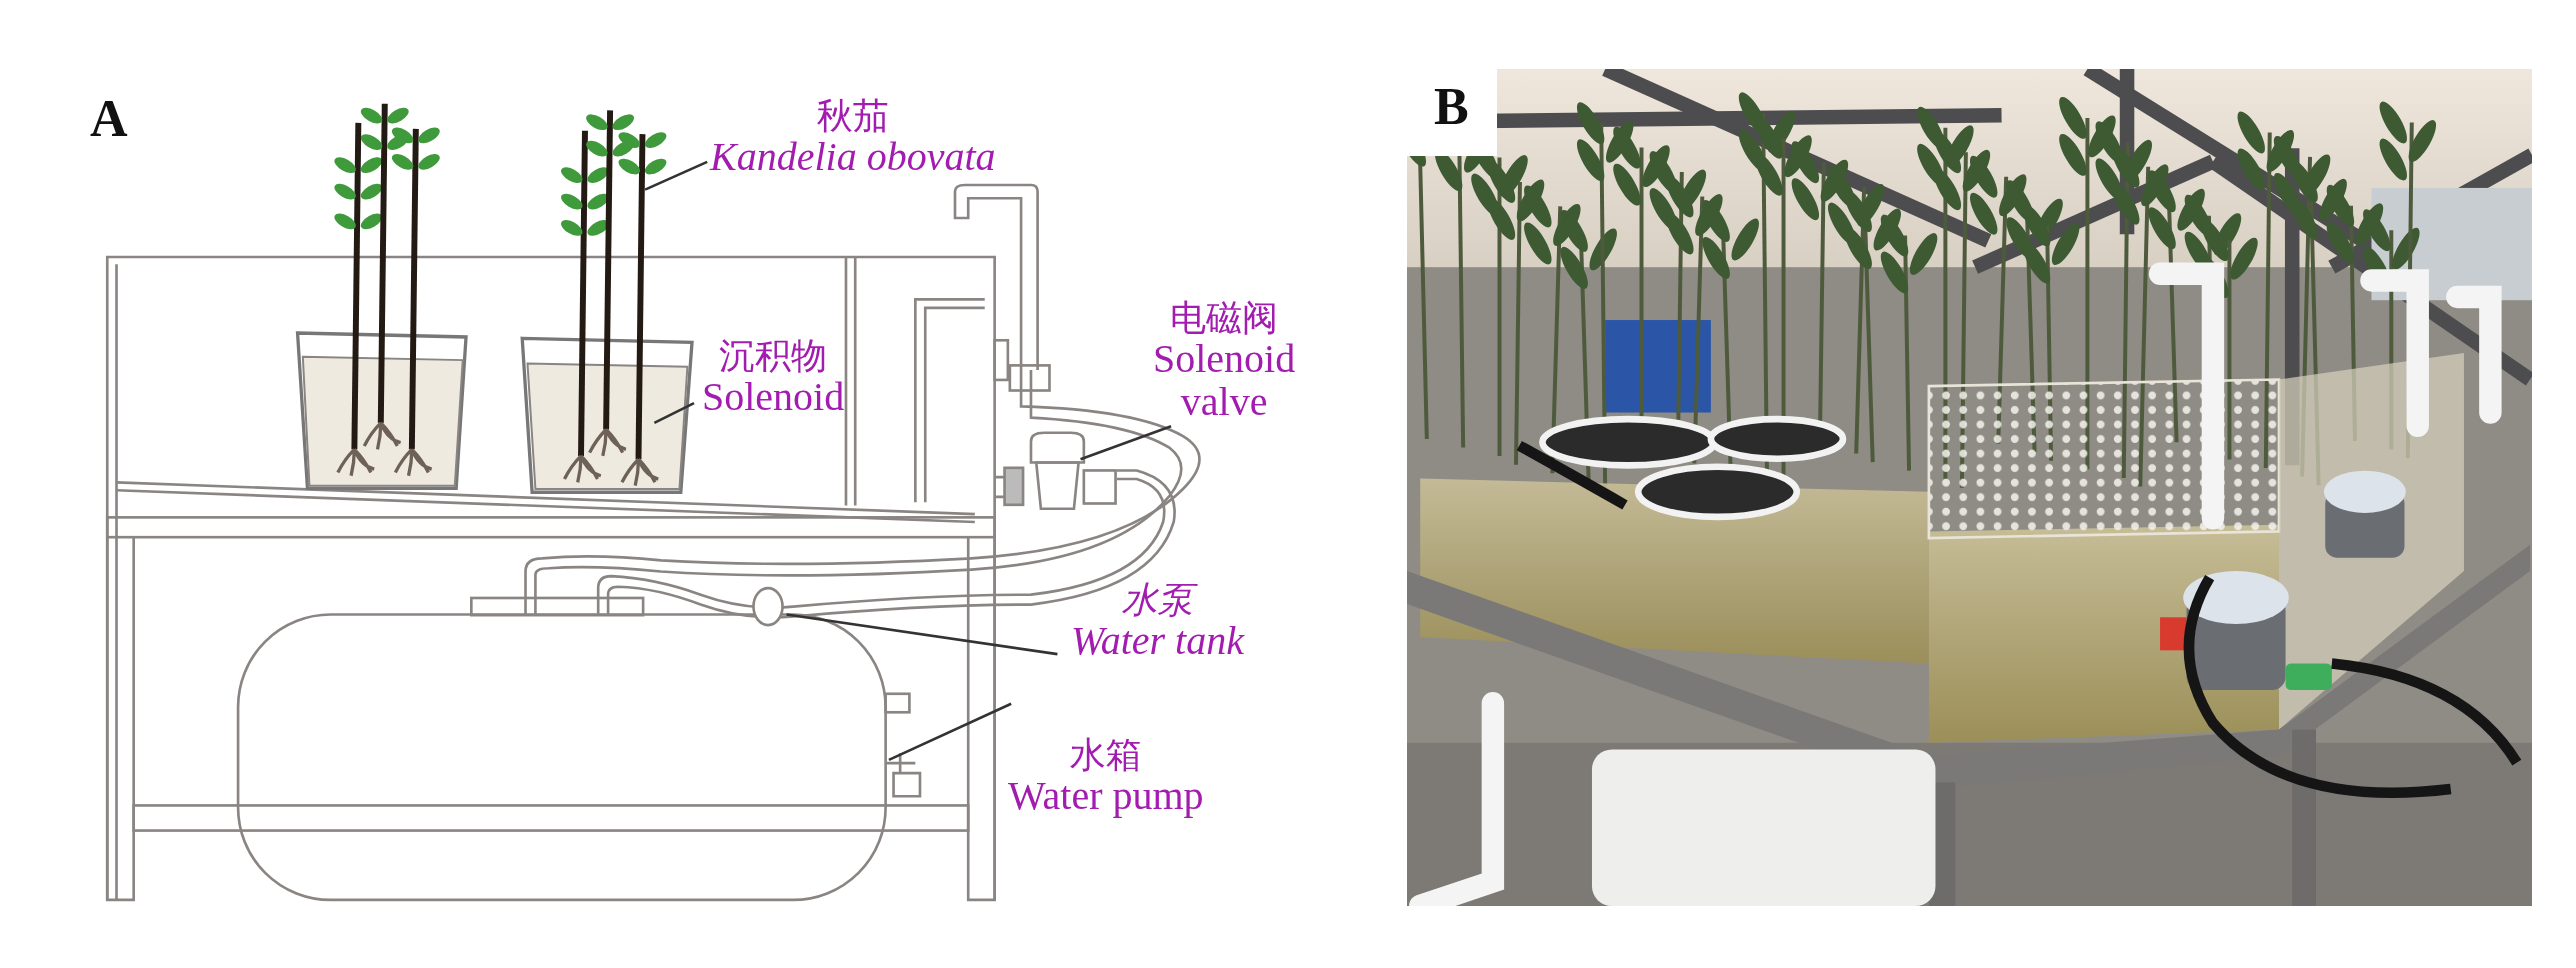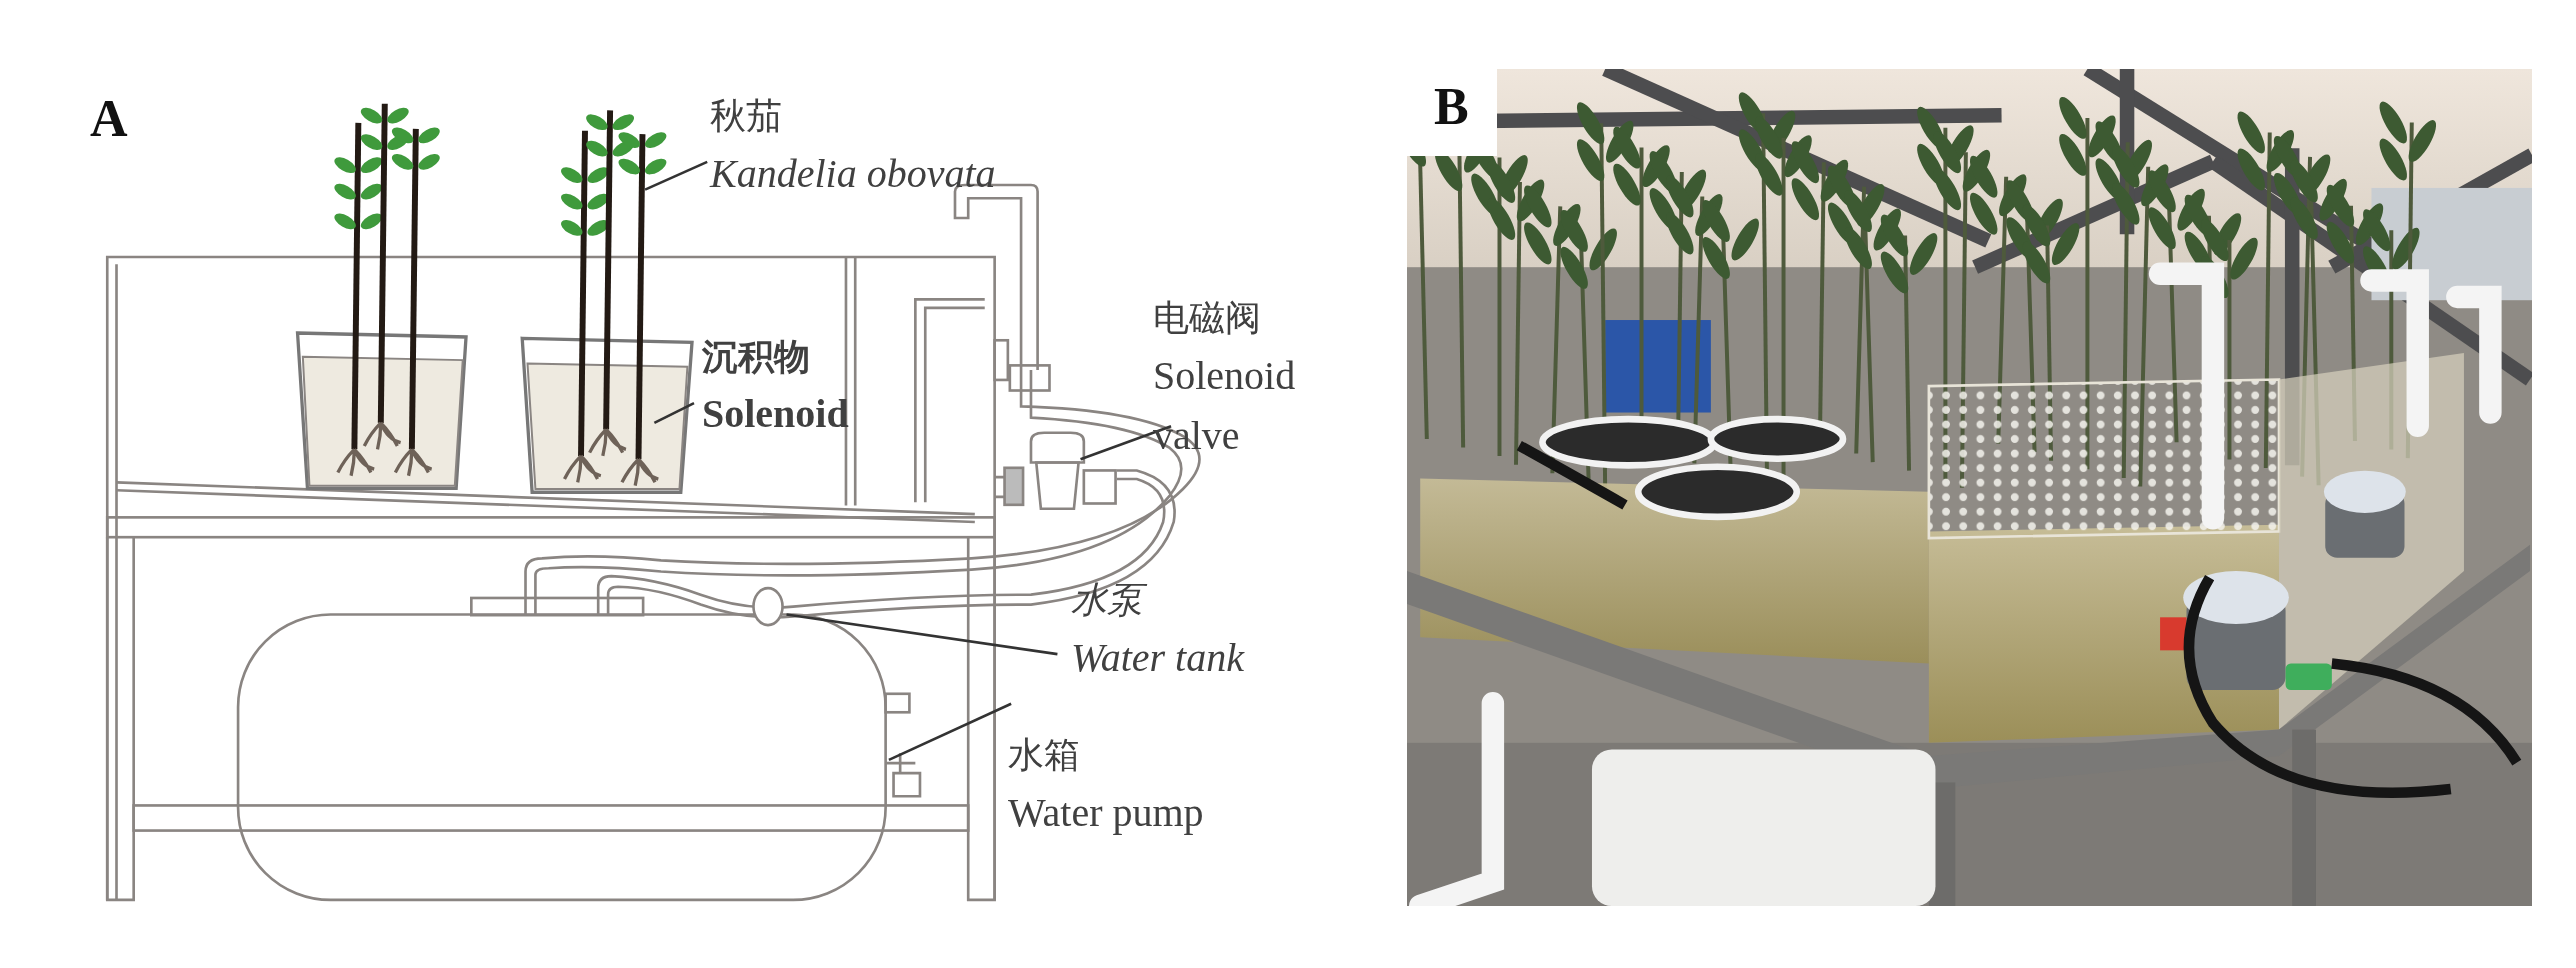--- a/index.html
+++ b/index.html
@@ -1,22 +1,22 @@
 <!DOCTYPE html>
 <html style="font-size:10.6px"><head>
 <meta charset="utf-8">
 <style>
   html, body { margin:0; padding:0; background:#ffffff; }
   body { width:2576px; height:968px; position:relative; overflow:hidden; font-family:"Liberation Serif", serif; }
   .panel-letter { position:absolute; font-family:"Liberation Serif", serif; font-weight:bold; font-size:52px; color:#111; line-height:1; }
   #panel-a { position:absolute; left:0; top:0; width:1388px; height:968px; }
   #panel-a svg { position:absolute; left:0; top:0; }
-  .lbl { position:absolute; color:#404040; font-family:"Liberation Serif", serif; font-size:40px; line-height:1; white-space:nowrap; }
+  .lbl { position:absolute; color:#a21caf; font-family:"Liberation Serif", serif; font-size:40px; line-height:1; white-space:nowrap; text-align:center; }
   .lbl .zh { display:block; font-family:"DejaVu Serif", serif; font-size:36px; }
-  .lbl .en { display:block; margin-top:20px; }
+  .lbl .en { display:block; margin-top:3px; }
   .lbl .it { font-style:italic; }
   #panel-b { position:absolute; left:1407px; top:69px; width:1125px; height:837px; overflow:hidden; }
   #panel-b svg { position:absolute; left:0; top:0; }
   .b-notch { position:absolute; left:1388px; top:53px; width:109px; height:103px; background:#fff; }
 </style>
 </head>
 <body>
 
 <div id="panel-a">
   <div class="panel-letter" style="left:90px; top:93px;">A</div>
@@ -120,21 +120,21 @@
       <path d="M1635 695 L1772 645"></path>
       <path d="M1190 930 L1600 990"></path>
       <path d="M1345 1150 L1530 1065"></path>
     </g>
   </svg>
 
   <div class="lbl" style="left:710px; top:98px;">
     <span class="zh">秋茄</span>
     <span class="en it">Kandelia obovata</span>
   </div>
-  <div class="lbl" style="left:702px; top:338px;font-weight:bold;">
+  <div class="lbl" style="left:702px; top:338px;">
     <span class="zh">沉积物</span>
     <span class="en">Solenoid</span>
   </div>
   <div class="lbl" style="left:1153px; top:300px;">
     <span class="zh">电磁阀</span>
     <span class="en">Solenoid</span>
     <span class="en">valve</span>
   </div>
   <div class="lbl" style="left:1071px; top:582px;font-style:italic;">
     <span class="zh">水泵</span>

